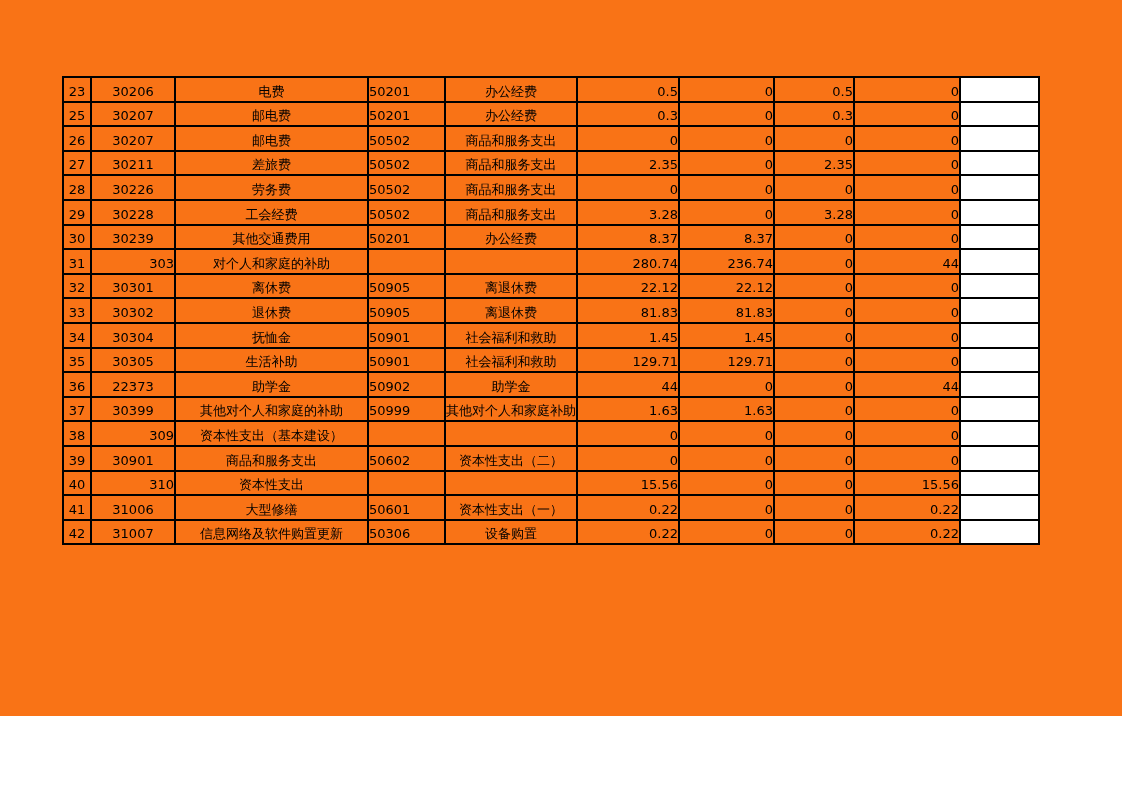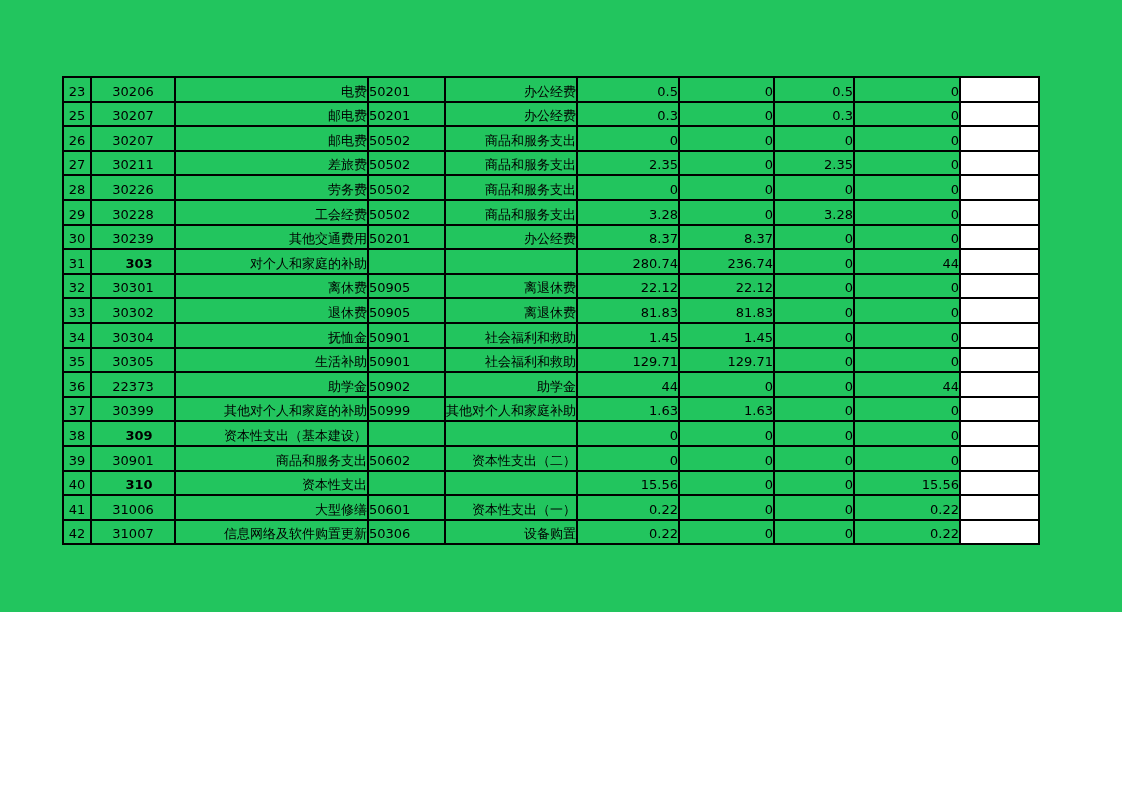--- a/index.html
+++ b/index.html
@@ -3,22 +3,22 @@
 <meta charset="utf-8">
 <style>
   html, body {
     margin: 0;
     padding: 0;
     background: #ffffff;
   }
   .page {
     position: relative;
     width: 1122px;
-    height: 612px;
-    background: #22c55e;
+    height: 716px;
+    background: #f97316;
     overflow: hidden;
   }
   table.budget {
     position: absolute;
     left: 62px;
     top: 76px;
     border-collapse: collapse;
     table-layout: fixed;
   }
   table.budget tr {
@@ -35,26 +35,25 @@
     white-space: nowrap;
     font-family: "DejaVu Sans", "Liberation Sans", sans-serif;
   }
   td.c-no {
     text-align: center;
   }
   td.c-code1 {
     text-align: center;
   }
   td.c-code1.parent {
+    text-align: right;
+    padding-left: 12px;
+  }
+  td.c-desc {
     text-align: center;
-    padding-left: 12px;
-    font-weight: bold;
-  }
-  td.c-desc {
-    text-align: right;
     padding-left: 4px;
     font-family: "DejaVu Serif", "Liberation Serif", serif;
   }
   td.c-code2 {
     text-align: left;
     padding-left: 4px;
   }
   td.c-num {
     text-align: right;
     padding-right: 4px;

